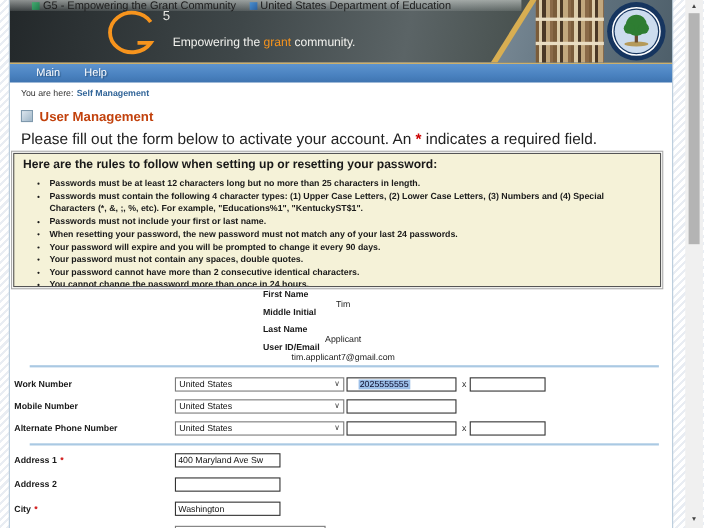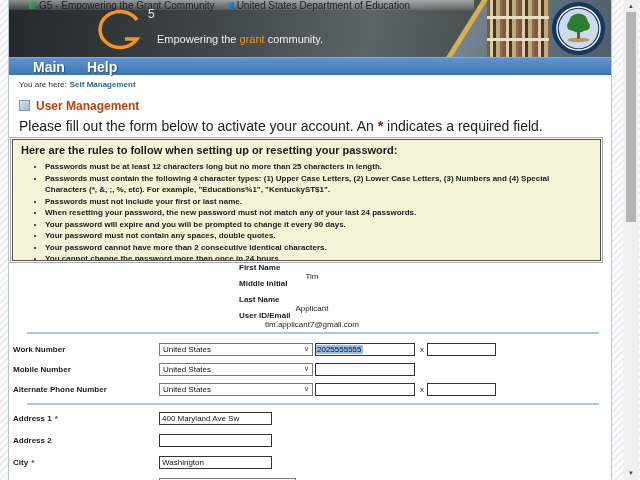--- a/index.html
+++ b/index.html
@@ -30,21 +30,21 @@
   .f2{background:linear-gradient(135deg,#4a8fd0,#2a5f9e);}
   .tabtitle{font-size:10px;color:#1c1c1c;margin-right:12px;white-space:nowrap;}
   .glogo{position:absolute;left:86px;top:8px;}
   .gfive{position:absolute;left:139px;top:7px;color:#e6e6e2;font-size:12px;}
   .tagline{position:absolute;left:148px;top:33px;font-size:11px;color:#f2f2ee;white-space:nowrap;}
   .tagline .accent{color:#f7941d;}
 
   
   .navbar{height:17px;background:linear-gradient(#5e94cf,#4a82c0 60%,#3f74b0);
     display:flex;align-items:center;padding-left:24px;gap:22px;}
-  .nav-item{color:#fff;font-weight:bold;font-size:14px;text-shadow:1px 1px 1px #2a5480;cursor:pointer;}
+  .nav-item{color:#fff;font-weight:normal;font-size:10px;text-shadow:1px 1px 1px #2a5480;cursor:pointer;}
   .breadcrumb{height:18px;display:flex;align-items:center;padding-left:10px;font-size:8px;color:#333;}
   .crumb-link{color:#336699;font-weight:bold;margin-left:3px;cursor:pointer;}
 
   
   .ptitle-row{display:flex;align-items:center;padding:5px 0 0 10px;height:15px;}
   .ptitle-icon{width:9px;height:9px;background:linear-gradient(135deg,#dce6ee,#9fb6c8);
     border:1px solid #7f99ad;margin-right:6px;}
   h1{font-size:12px;color:#c2410c;margin:0;font-weight:bold;}
   .intro{margin:5px 0 0 10px;font-size:14px;color:#222;}
   .req{color:#cc0000;font-weight:bold;}
@@ -67,29 +67,29 @@
   .div1{margin:5px 12px 5px 14px;}
   .div2{margin:4px 12px 2px 14px;}
   .phrow{height:20px;}
   .addr-row{height:22px;}
   .select{height:13px;border:1px solid #7a7a7a;background:#fff;display:flex;align-items:center;
     justify-content:space-between;font-size:8px;color:#111;padding:0 3px;box-sizing:border-box;cursor:pointer;}
   .ph-select{width:154px;}
   .st-select{width:137px;}
   .chev{font-size:7px;color:#444;margin-left:4px;}
   .tinput{height:13px;border:1px solid #333;background:#fff;box-sizing:border-box;font-size:8px;
-    color:#111;display:flex;align-items:center;padding:0 0;cursor:text;}
+    color:#111;display:flex;align-items:center;padding:0 10px;cursor:text;}
   .num{width:100px;margin-left:2px;}
   .sel-text{background:#9cbfe8;color:#0a0a2a;padding:0 1px;}
   input.tb{height:13px;border:1px solid #333;background:#fff;box-sizing:border-box;font-size:8px;
     color:#111;padding:0 2px;font-family:"Liberation Sans",sans-serif;}
   .num-in{width:100px;margin-left:2px;}
   .extsep{font-size:8px;color:#222;margin:0 3px 0 5px;}
   .ext{width:69px;}
-  .addr-in{width:113px;}
+  .addr-in{width:96px;}
   .star{color:#cc0000;font-weight:bold;margin-left:3px;}
   .plus{color:#cc0000;font-weight:bold;margin-left:3px;}
 
   
   .scrollbar{position:absolute;top:0;right:1px;width:16px;height:480px;background:#f0f0f0;}
   .sb-arrow{position:absolute;left:0;width:16px;text-align:center;font-size:6px;color:#444;cursor:pointer;}
   .sb-arrow.up{top:3px;} .sb-arrow.down{bottom:4px;}
   .sb-thumb{position:absolute;left:3px;top:12px;width:10px;height:210px;background:#b4b4b4;cursor:pointer;}
 </style>
 </head>

